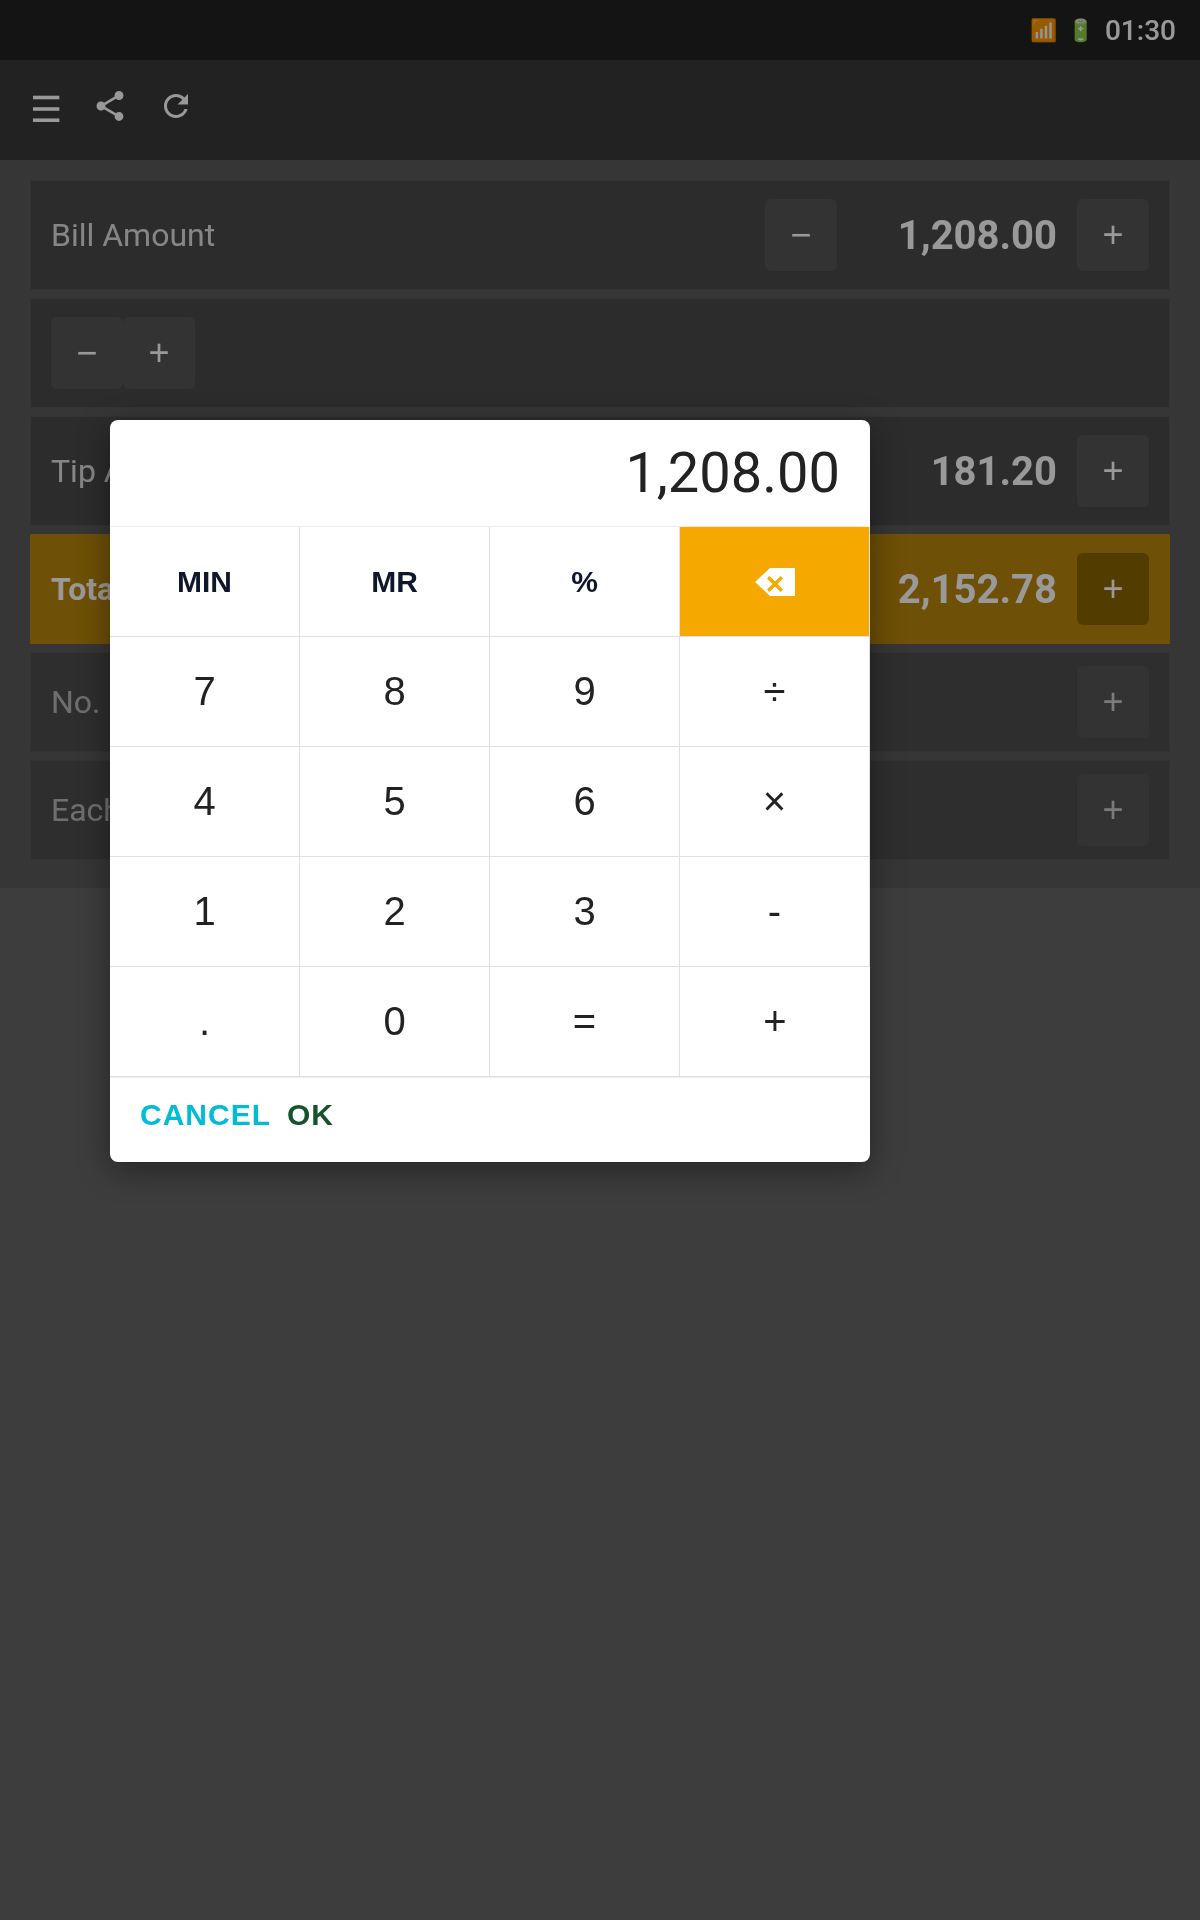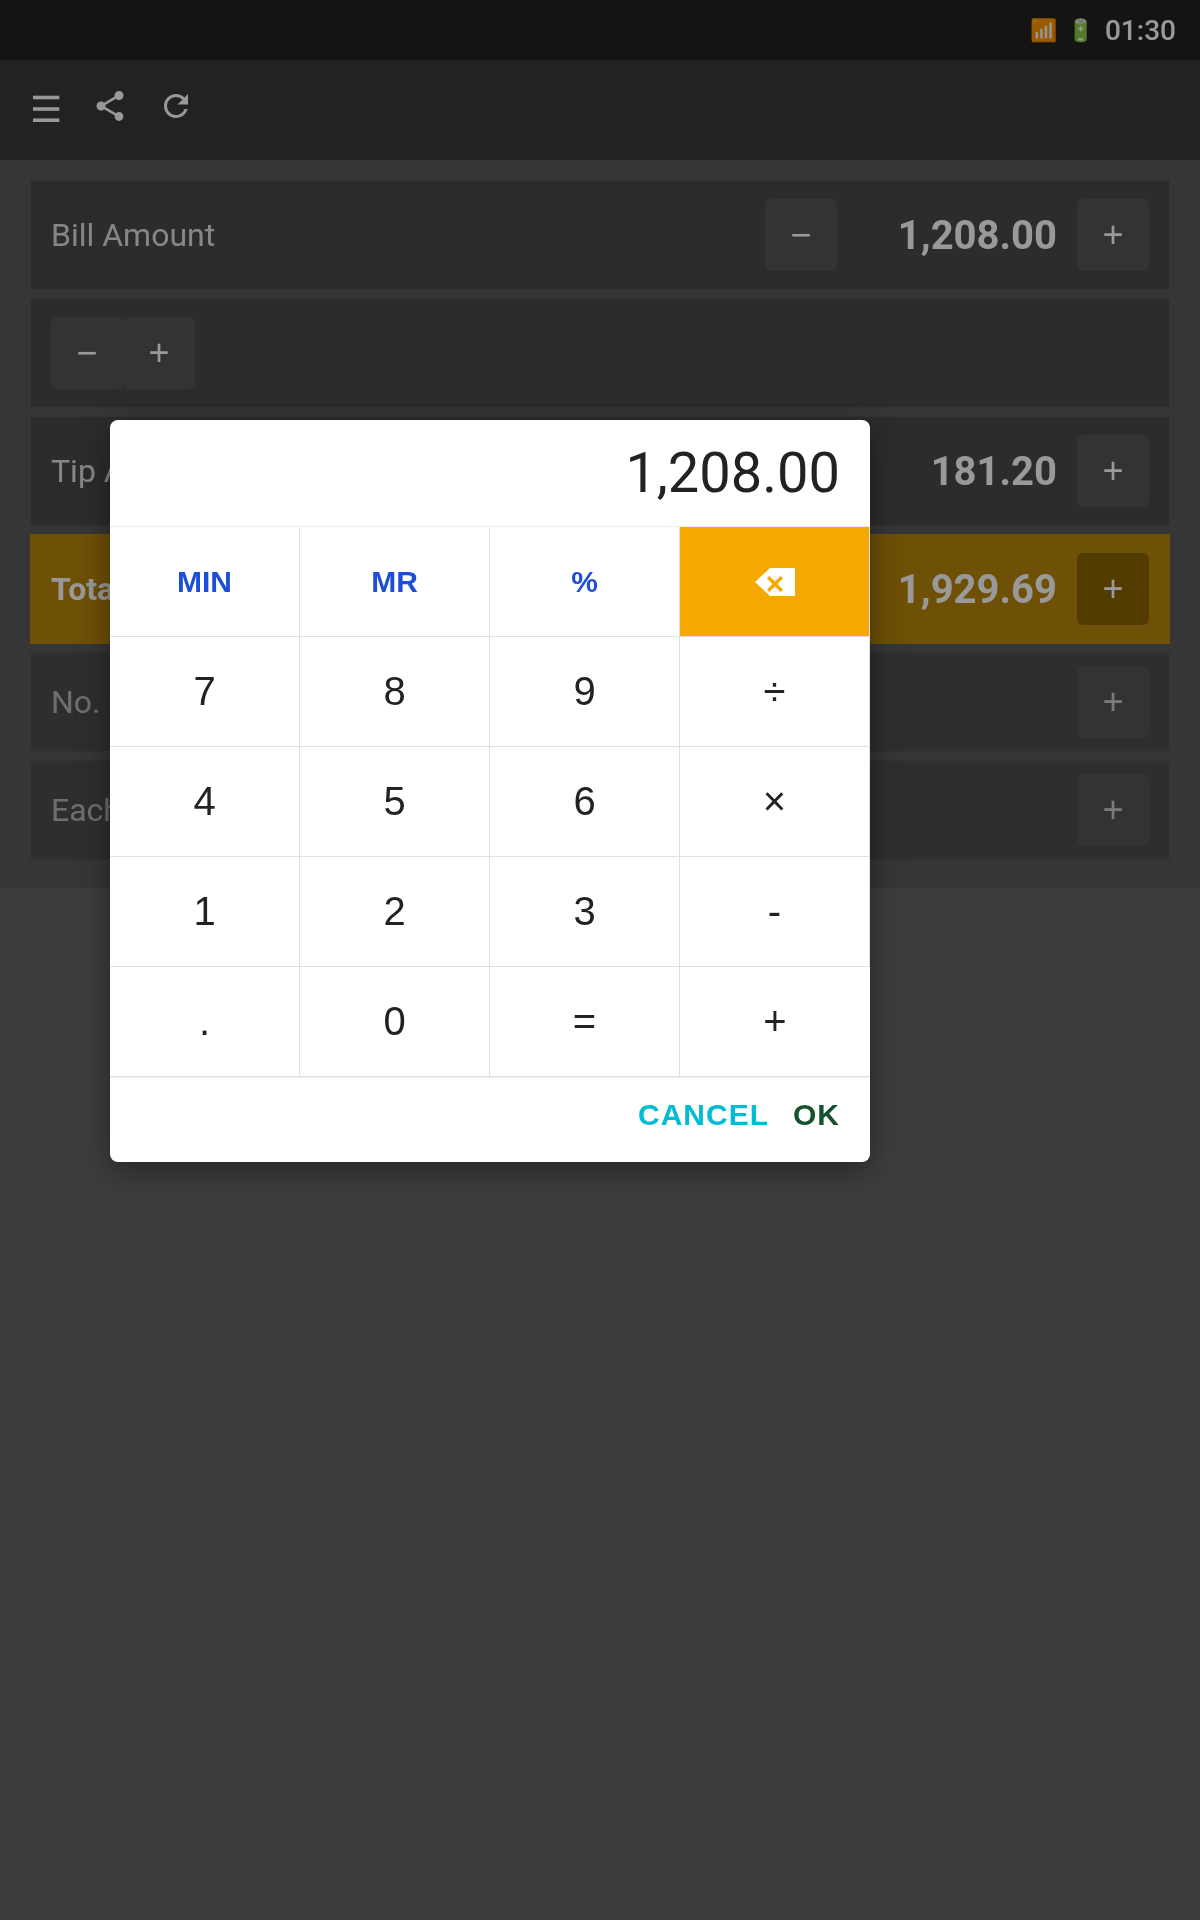--- a/index.html
+++ b/index.html
@@ -191,37 +191,36 @@
       display: flex;
       align-items: center;
       justify-content: center;
     }
     .calc-btn:last-child {
       border-right: none;
     }
     .calc-btn.special {
       font-size: 30px;
       font-weight: 600;
-      color: #1d4ed8;
+      color: #0f172a;
     }
     .calc-btn.backspace {
       background: #f5a800;
       color: #fff;
       font-size: 36px;
     }
     .calc-btn.operator {
       color: #222;
     }
 
     
     .calc-actions {
       display: flex;
-      justify-content: flex-end;
       padding: 20px 30px 10px 30px;
-      gap: 24px;
+      gap: 16px;
     }
     .calc-cancel-btn, .calc-ok-btn {
       background: none;
       border: none;
       font-size: 30px;
       font-weight: bold;
       cursor: pointer;
       letter-spacing: 1px;
     }
     .calc-cancel-btn {
@@ -288,21 +287,21 @@
   <div class="row-item">
     <span class="row-label">Tip Amount</span>
     <button class="row-minus-btn">−</button>
     <span class="row-value">181.20</span>
     <button class="row-plus-btn">+</button>
   </div>
 
   <div class="row-item total-row">
     <span class="row-label total-label">Total Amount</span>
     <button class="row-minus-btn total-btn">−</button>
-    <span class="row-value total-value">1,929.69</span>
+    <span class="row-value total-value">2,152.78</span>
     <button class="row-plus-btn total-btn">+</button>
   </div>
 
   <div class="bottom-area">
     <span class="row-label">No. of P</span>
     <button class="row-plus-btn" style="margin-left:auto;">+</button>
   </div>
 
   <div class="bottom-area">
     <span class="row-label">Each Pe</span>

